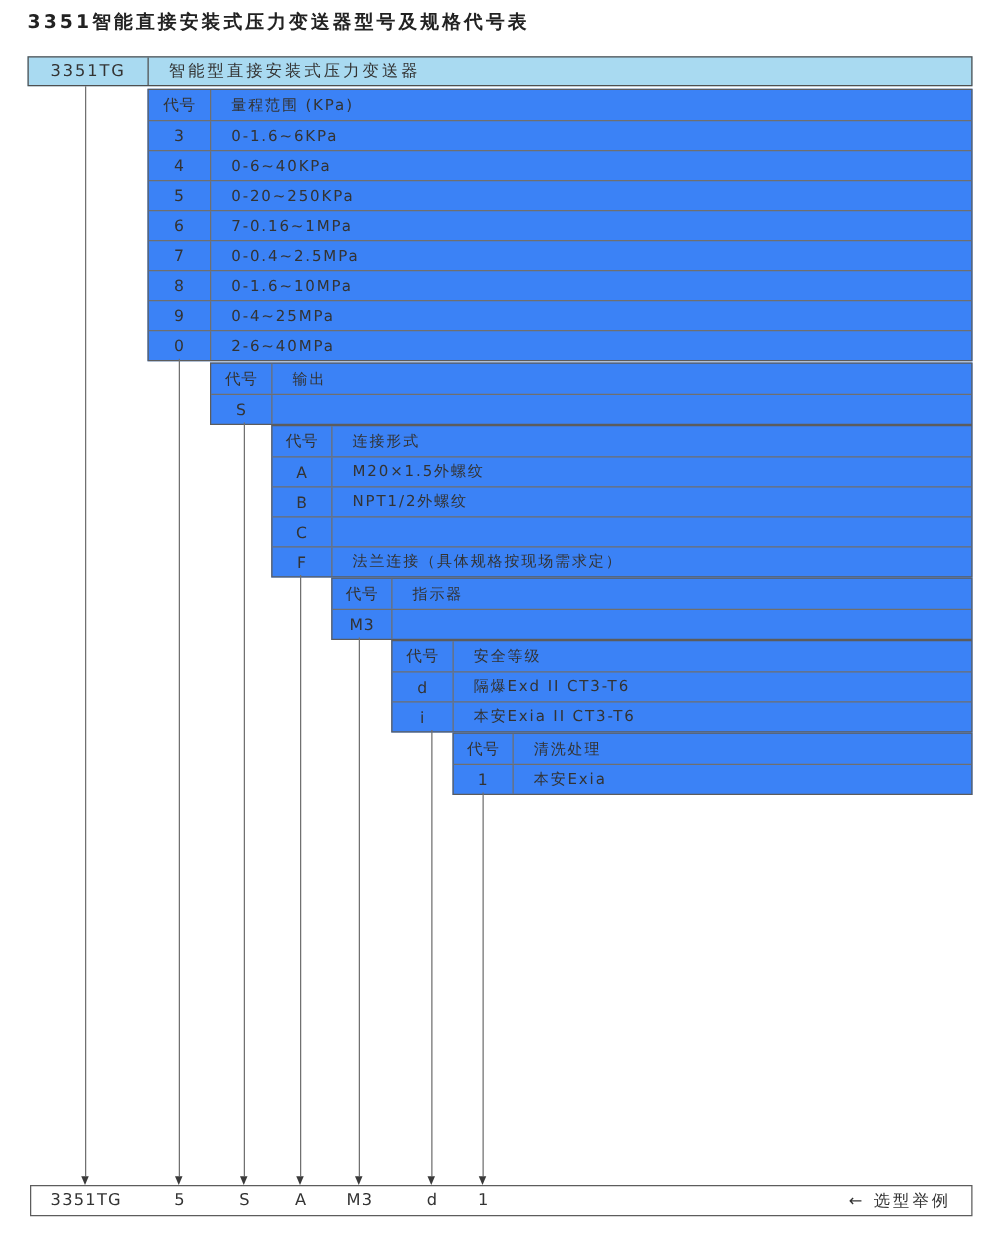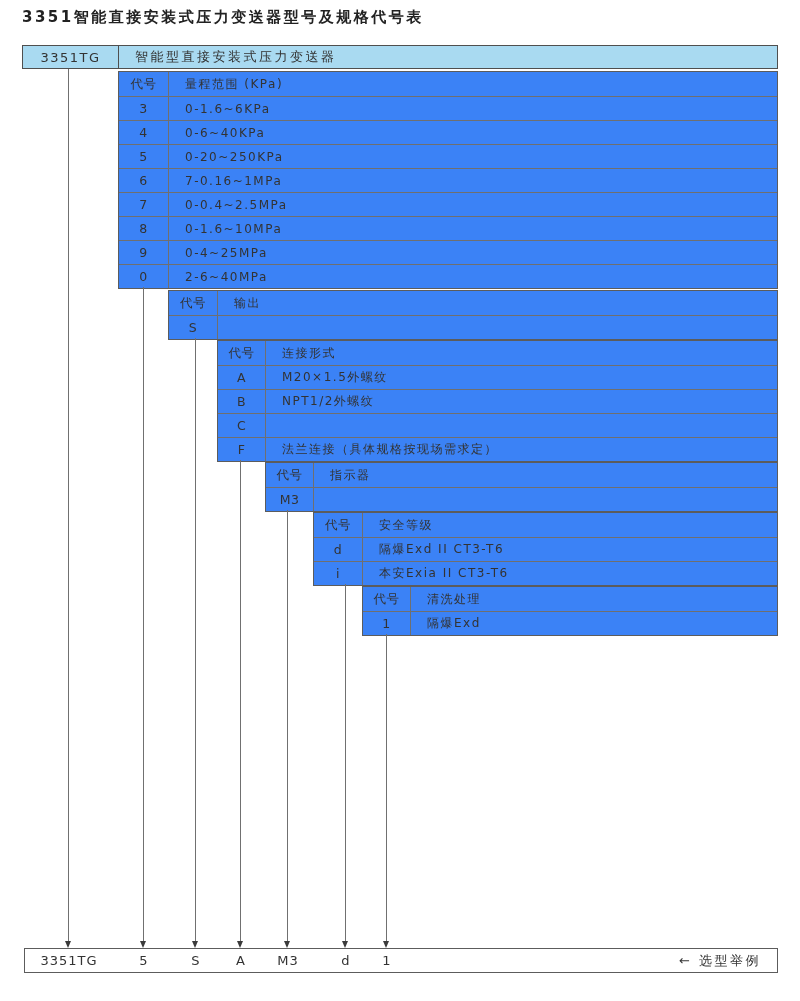--- a/index.html
+++ b/index.html
@@ -169,21 +169,21 @@
         <div class="cell desc">本安Exia II CT3-T6</div>
       </div>
     </div>
     <div class="sec-table" style="left: 362px; top: 586px; width: 416px;">
       <div class="sec-row">
         <div class="cell code" style="width: 48px;">代号</div>
         <div class="cell desc">清洗处理</div>
       </div>
       <div class="sec-row">
         <div class="cell code" style="width: 48px;">1</div>
-        <div class="cell desc">隔爆Exd</div>
+        <div class="cell desc">本安Exia</div>
       </div>
     </div>
   </div>
 <div id="connectors">
     <div class="connector" style="left: 68px; top: 69px; height: 872px;"></div>
     <div class="arrow-down" style="left: 65px; top: 941px;"></div>
     <div class="connector" style="left: 143px; top: 287px; height: 654px;"></div>
     <div class="arrow-down" style="left: 140px; top: 941px;"></div>
     <div class="connector" style="left: 195px; top: 338px; height: 603px;"></div>
     <div class="arrow-down" style="left: 192px; top: 941px;"></div>

